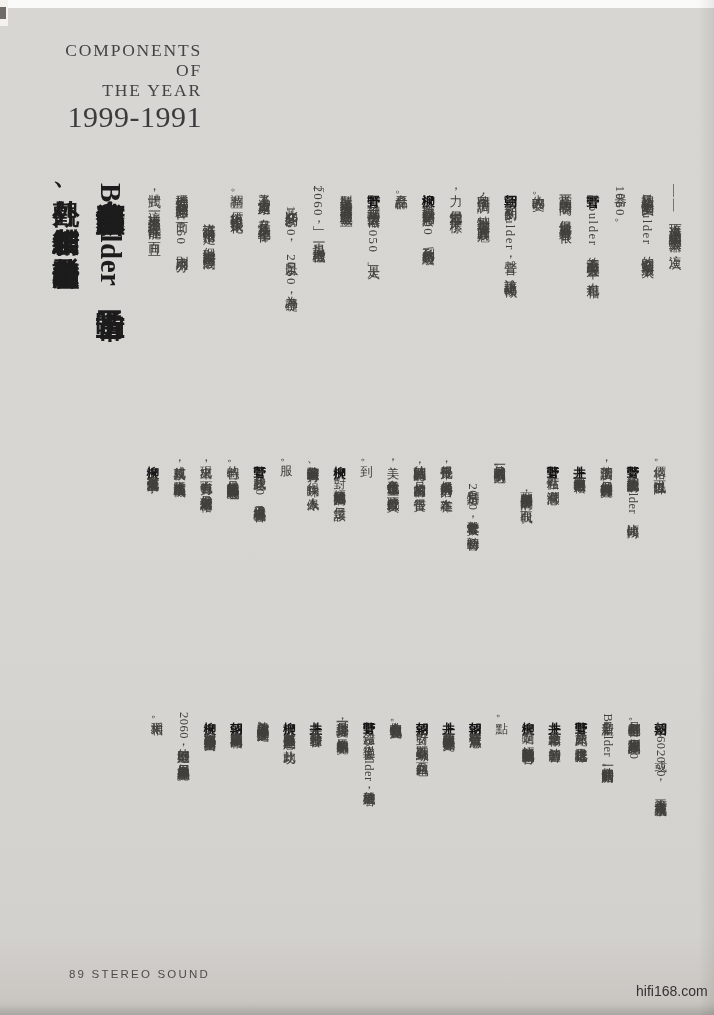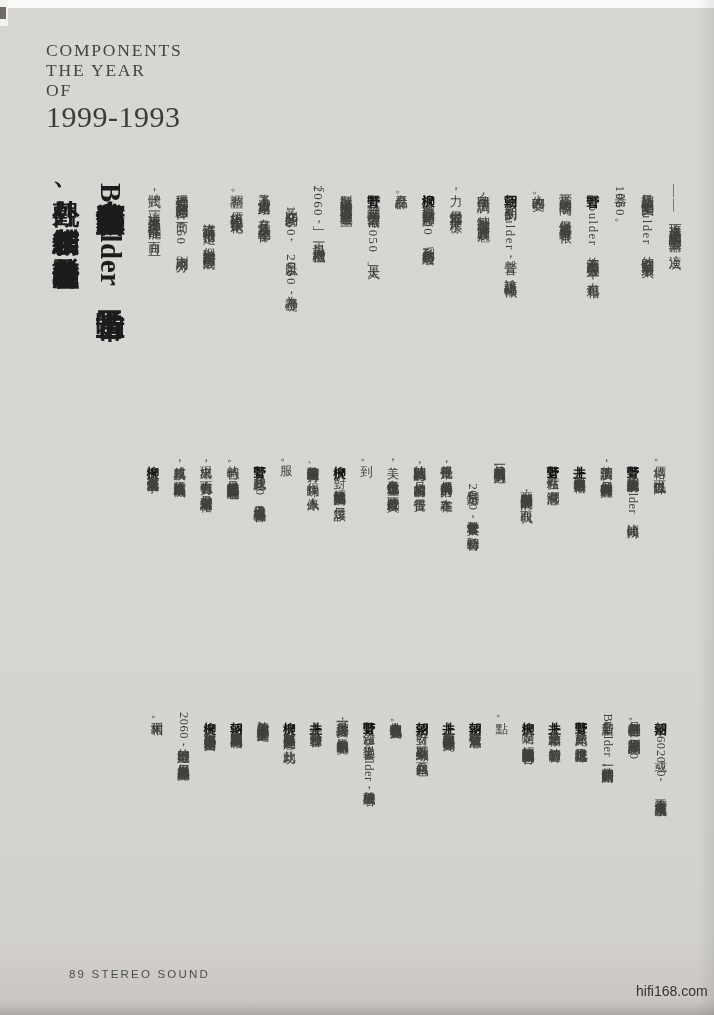--- a/index.html
+++ b/index.html
@@ -12,21 +12,21 @@
   }
   .edge-top{position:absolute;top:0;left:0;right:0;height:8px;background:#fafaf8;}
   .edge-left{position:absolute;top:0;left:0;width:8px;height:26px;background:#f3f2ef;}
   .speck{position:absolute;top:7px;left:0;width:6px;height:12px;background:#57544e;opacity:.85;}
   .shade-right{position:absolute;top:0;right:0;width:16px;bottom:0;
     background:linear-gradient(90deg,rgba(0,0,0,0),rgba(0,0,0,0.07));}
   .shade-bottom{position:absolute;left:0;right:0;bottom:0;height:14px;
     background:linear-gradient(180deg,rgba(0,0,0,0),rgba(0,0,0,0.10));}
 
   
-  .masthead{position:absolute;left:46px;top:40px;width:156px;text-align:left;color:#434343;}
+  .masthead{position:absolute;left:46px;top:40px;width:156px;text-align:right;color:#434343;}
   .masthead .m-line{font-size:17.5px;line-height:20px;letter-spacing:1.8px;}
   .masthead .m-years{font-size:30px;line-height:32px;letter-spacing:.5px;margin-top:1px;color:#3b3b3b;}
 
   
   .headline{position:absolute;left:46px;top:178px;height:540px;display:flex;flex-direction:row-reverse;gap:10px;}
   .hl{writing-mode:vertical-rl;text-orientation:mixed;font-weight:bold;color:#1c1c1c;line-height:1;}
   .hl-main{font-size:29px;width:36px;letter-spacing:0.5px;}
   .hl-sub{font-size:27px;width:33px;letter-spacing:0.5px;}
 
   
@@ -49,23 +49,23 @@
 </head>
 <body>
 
 <div class="page">
   <div class="edge-top"></div>
   <div class="edge-left"></div>
   <div class="speck"></div>
 
   <div class="masthead">
     <div class="m-line">COMPONENTS</div>
+    <div class="m-line">OF</div>
     <div class="m-line">THE YEAR</div>
-    <div class="m-line">OF</div>
-    <div class="m-years">1999-1993</div>
+    <div class="m-years">1999-1991</div>
   </div>
 
   <div class="headline">
     <div class="hl hl-main">令人有清涼感受的新型Boulder音响上市了</div>
     <div class="hl hl-sub">外觀、製作精細、外形和聲音一致的產品</div>
   </div>
 
   <div class="band band-1">
       <div class="vcol"><span>——接下來還是繼續談功率放大器，這次</span></div>
       <div class="vcol"><span>想請教的是美國Boulder的立體發功率放大</span></div>

